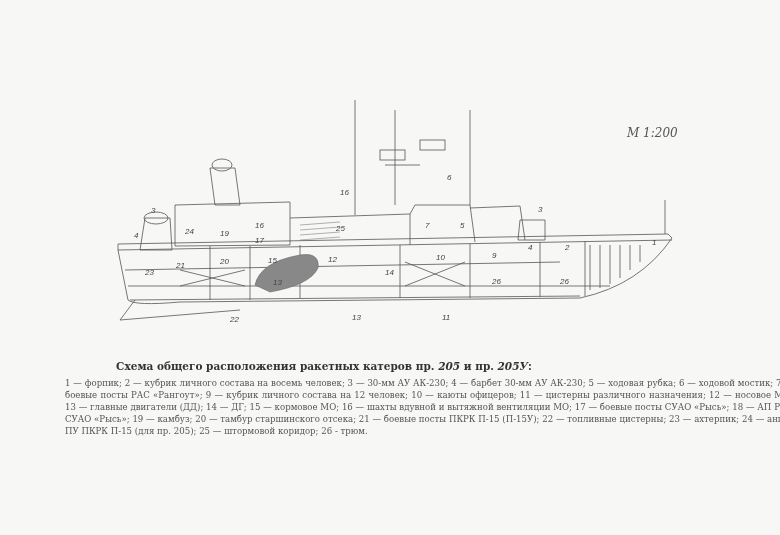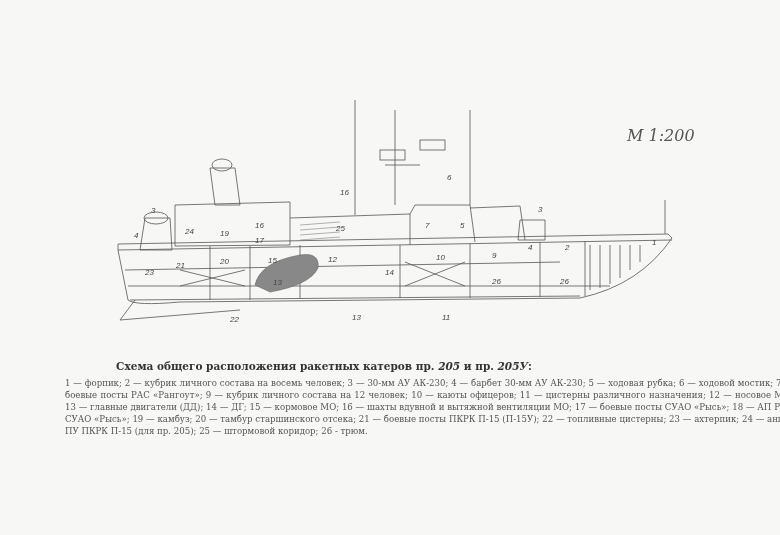--- a/index.html
+++ b/index.html
@@ -1,18 +1,18 @@
 <!DOCTYPE html>
 <html><head>
 <meta charset="utf-8">
 <style>
   html, body { margin:0; padding:0; }
   body { width:780px; height:535px; background:#f7f7f5; position:relative; overflow:hidden;
          font-family:"DejaVu Serif", "Liberation Serif", serif; color:#3a3a3a; }
-  .scale { position:absolute; left:627px; top:126px; font-style:italic; font-size:16px; color:#555; }
+  .scale { position:absolute; left:627px; top:126px; font-style:italic; font-size:12px; color:#555; }
   .ship { position:absolute; left:0; top:0; }
   .lbl { font-family:"Liberation Sans", sans-serif; font-style:italic; font-size:8px; fill:#444; }
   .title { position:absolute; left:0; width:648px; top:360px; text-align:center;
            font-weight:bold; font-size:10.5px; color:#333; }
   .title i { font-style:italic; }
   .caption { position:absolute; left:25px; width:728px; top:377px; font-size:8.6px;
              line-height:12px; color:#555; text-align:justify;margin-left:40px; }
 </style>
 </head>
 <body>

